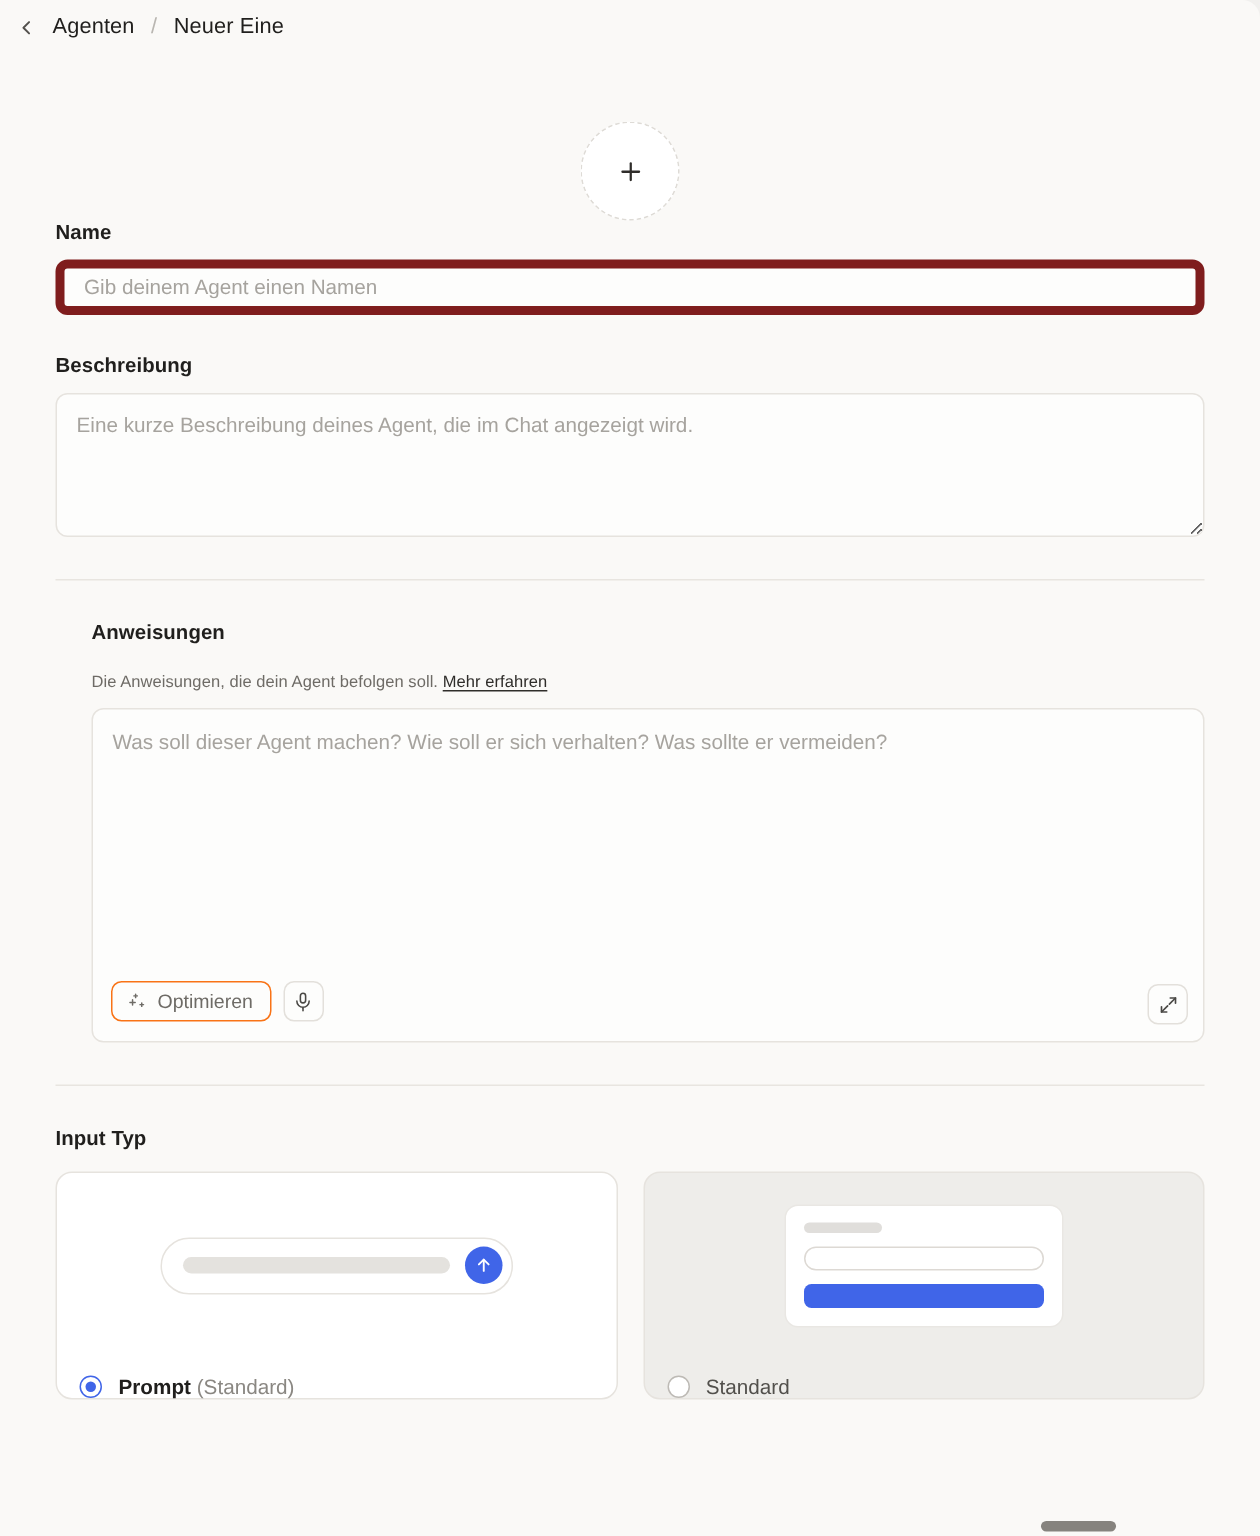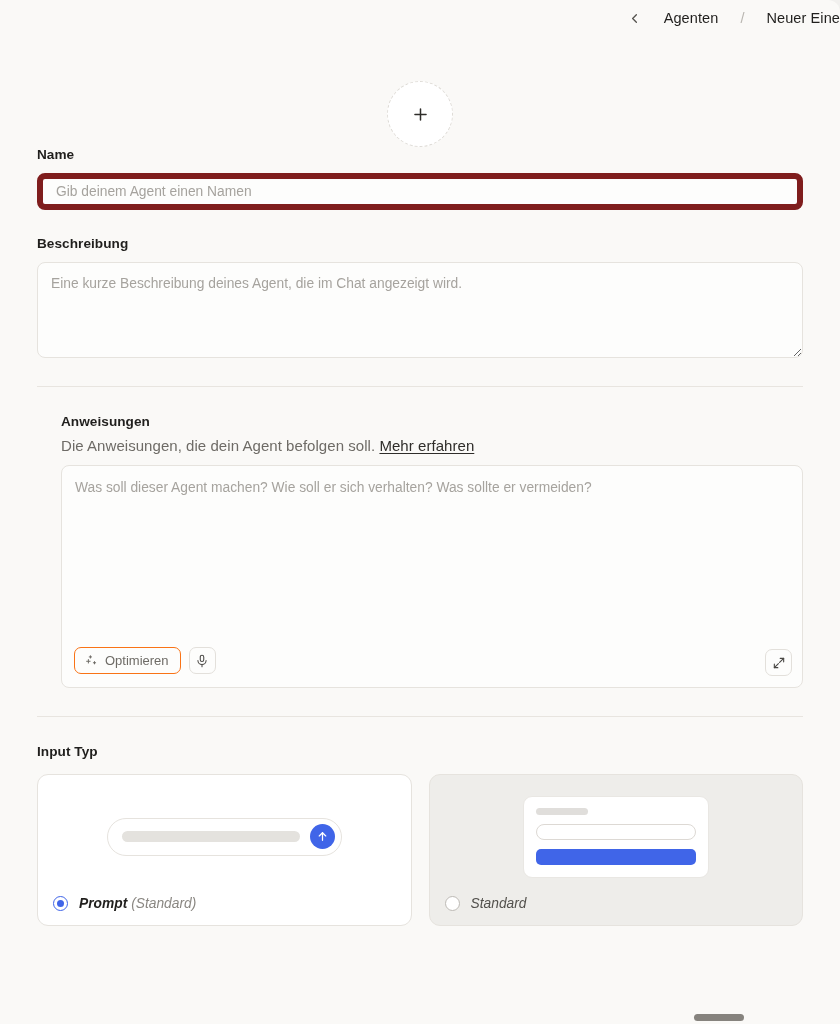--- a/index.html
+++ b/index.html
@@ -14,22 +14,21 @@
     width: 840px; height: 1024px;
     background: #faf9f7;
     border-top-right-radius: 12px;
     overflow: hidden;
   }
 
   
   .breadcrumb {
     display: flex; align-items: center;
     height: 36px; padding-left: 9px;
-    gap: 21px;
-    justify-content: flex-end;
+    gap: 10px;
   }
   .chev {
     width: 16px; height: 16px;
     display: flex; align-items: center; justify-content: center;
     color: #53514d; flex: none;
   }
   .chev svg { display: block; }
   .crumb {
     font-size: 14.5px; color: #201f1d; letter-spacing: .1px;
     white-space: nowrap;
@@ -50,21 +49,21 @@
     cursor: pointer;
   }
   .avatar svg { display: block; }
 
   
   .field-label {
     font-size: 13.6px; font-weight: bold; color: #201f1d;
     letter-spacing: .05px;
   }
   .field-sub {
-    font-size: 15px; color: #6e6b66; margin-top: 8px;
+    font-size: 11px; color: #6e6b66; margin-top: 20px;
     letter-spacing: .05px;
   }
   .field-sub a {
     color: #2f2d2a; text-decoration: underline;
     text-underline-offset: 2px; cursor: pointer;
   }
 
   .grp-name { }
   .text-input {
     display: block; width: 100%; height: 37px;
@@ -186,23 +185,22 @@
   }
   .mock-form-label { width: 52px; height: 7px; border-radius: 4px; background: #e0dedb; }
   .mock-form-input {
     height: 16px; border-radius: 8px;
     border: 1px solid #ddd9d4; background: #fff; margin-top: 9px;
   }
   .mock-form-btn { height: 16px; border-radius: 5px; background: #4065e8; margin-top: 9px; }
 
   
   .radio-row {
-    display: flex; align-items: center; gap: 11px;
+    display: flex; align-items: flex-end; gap: 11px;
     height: 44px;
-    font-style: italic;
   }
   .radio {
     width: 15px; height: 15px; border-radius: 50%;
     border: 1.5px solid #bdbab5; background: #fff;
     flex: none; position: relative;
   }
   .radio.on { border-color: #4065e8; }
   .radio.on::after {
     content: ""; position: absolute;
     left: 3px; top: 3px; width: 7px; height: 7px;

